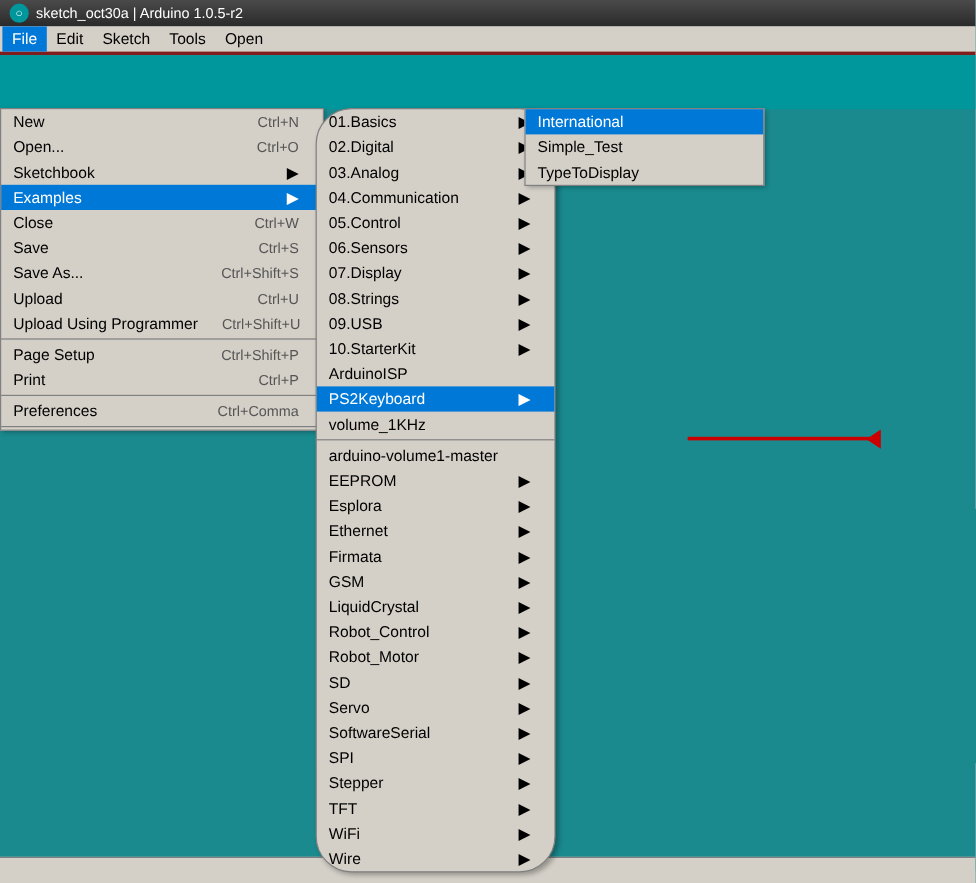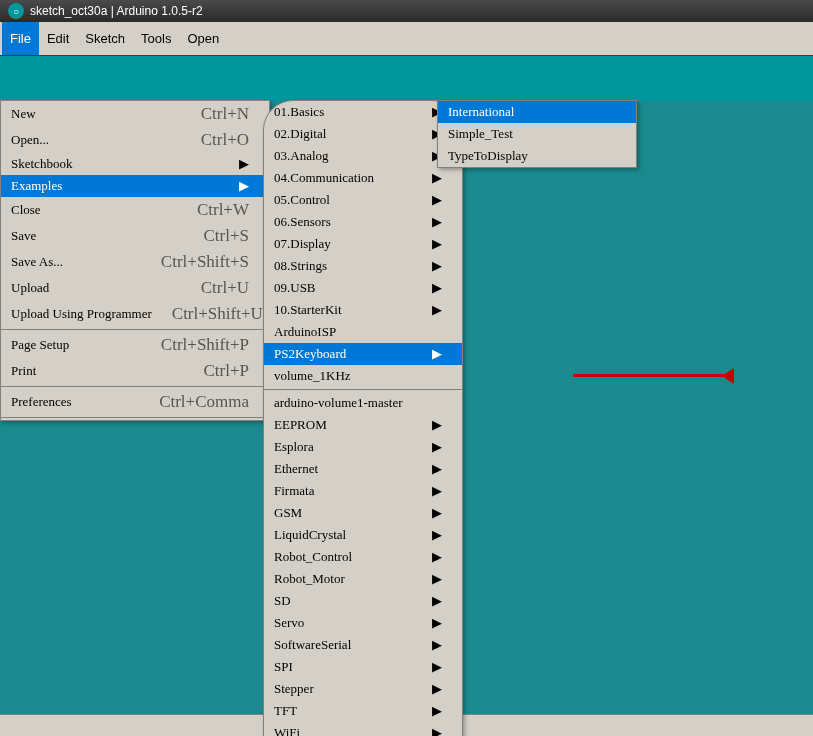--- a/index.html
+++ b/index.html
@@ -34,24 +34,24 @@
       justify-content: center;
       font-size: 10px;
       color: white;
       font-weight: bold;
       flex-shrink: 0;
     }
 
     
     #menu-bar {
       background: #d4d0c8;
-      height: 34px;
-      display: flex;
-      align-items: center;
-      border-bottom: 1px solid #7f1d1d;
+      height: 24px;
+      display: flex;
+      align-items: center;
+      border-bottom: 3px solid #7f1d1d;
       padding: 0 2px;
     }
     .menu-item {
       padding: 2px 8px;
       cursor: pointer;
       height: 100%;
       display: flex;
       align-items: center;
     }
     .menu-item:hover, .menu-item.active {
@@ -71,42 +71,41 @@
     }
 
     
     .dropdown {
       position: absolute;
       background: #d4d0c8;
       border: 1px solid #808080;
       box-shadow: 2px 2px 4px rgba(0,0,0,0.3);
       min-width: 200px;
       z-index: 100;
-      font-family: Liberation Serif, serif;
     }
     .dropdown-item {
       padding: 3px 20px 3px 10px;
       cursor: pointer;
       display: flex;
       justify-content: space-between;
       align-items: center;
       white-space: nowrap;
     }
     .dropdown-item:hover, .dropdown-item.active {
       background: #0078d7;
       color: white;
     }
     .dropdown-item.active {
       background: #0078d7;
       color: white;
     }
     .dropdown-item .shortcut {
       margin-left: 20px;
       color: #555;
-      font-size: 17px;
+      font-size: 12px;
     }
     .dropdown-item .arrow {
       margin-left: 10px;
     }
     .dropdown-divider {
       height: 1px;
       background: #808080;
       margin: 2px 0;
     }
 

